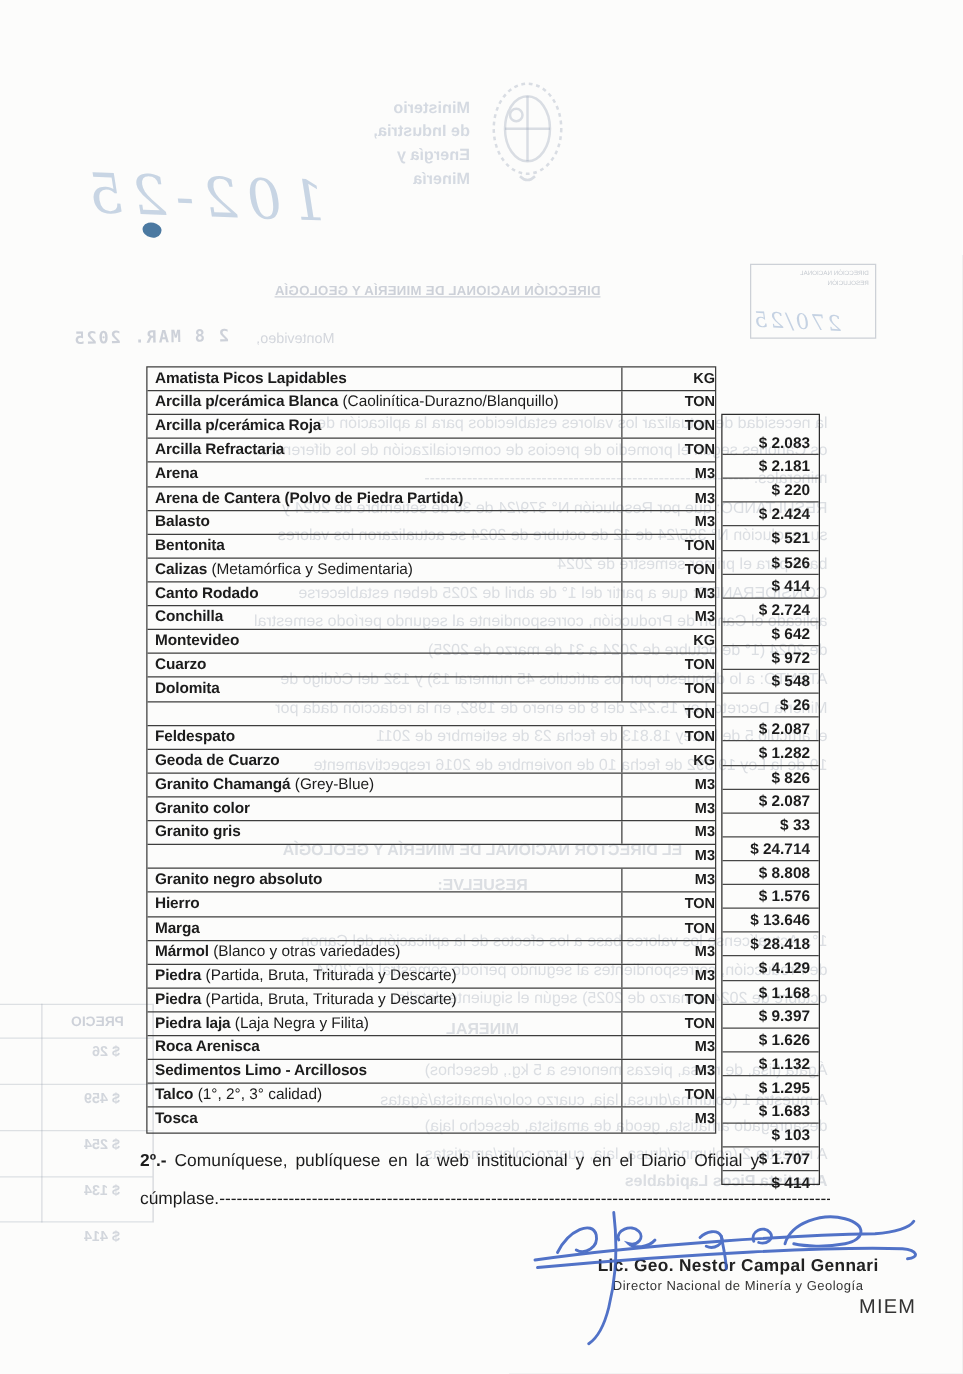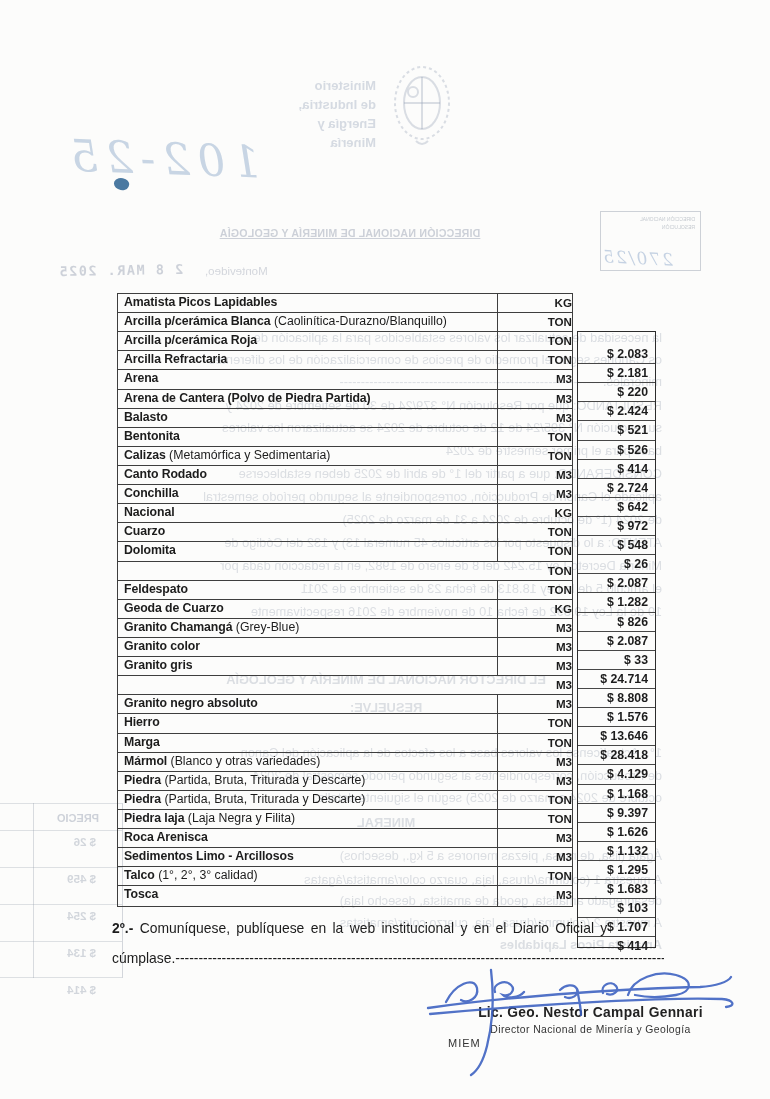--- a/index.html
+++ b/index.html
@@ -62,22 +62,22 @@
   
   .para{position:absolute;left:112px;top:913px;width:552px;z-index:3;
         font-size:13.9px;line-height:30px;word-spacing:2.5px;}
   .para .l2{white-space:nowrap;overflow:hidden;word-spacing:0;}
   
   .sig-svg{position:absolute;left:0;top:0;z-index:5;pointer-events:none;}
   .sig-name{position:absolute;left:448px;top:1005px;width:285px;text-align:center;z-index:4;
         font-weight:bold;font-size:13.8px;letter-spacing:.3px;color:#222;}
   .sig-title{position:absolute;left:448px;top:1024px;width:285px;text-align:center;z-index:4;
         font-size:10.4px;letter-spacing:.4px;color:#333;}
-  .sig-org{position:absolute;left:448px;top:1037px;width:285px;text-align:left;z-index:4;
-        font-size:11px;letter-spacing:1px;color:#333;}
+  .sig-org{position:absolute;left:448px;top:1037px;width:285px;text-align:right;z-index:4;
+        font-size:16px;letter-spacing:1px;color:#333;}
 </style>
 </head>
 <body>
 
 <div class="page">
 
   <div class="ghost-layer">
 
     <div class="ministry-text">
         <div>Ministerio</div>
@@ -194,21 +194,21 @@
       </div>
       <div class="row">
         <div class="c-name"><b>Canto Rodado</b></div>
         <div class="c-unit">M3</div>
       </div>
       <div class="row">
         <div class="c-name"><b>Conchilla</b></div>
         <div class="c-unit">M3</div>
       </div>
       <div class="row">
-        <div class="c-name"><b>Nacional</b></div>
+        <div class="c-name"><b>Montevideo</b></div>
         <div class="c-unit">KG</div>
       </div>
       <div class="row">
         <div class="c-name"><b>Cuarzo</b></div>
         <div class="c-unit">TON</div>
       </div>
       <div class="row">
         <div class="c-name"><b>Dolomita</b></div>
         <div class="c-unit">TON</div>
       </div>

